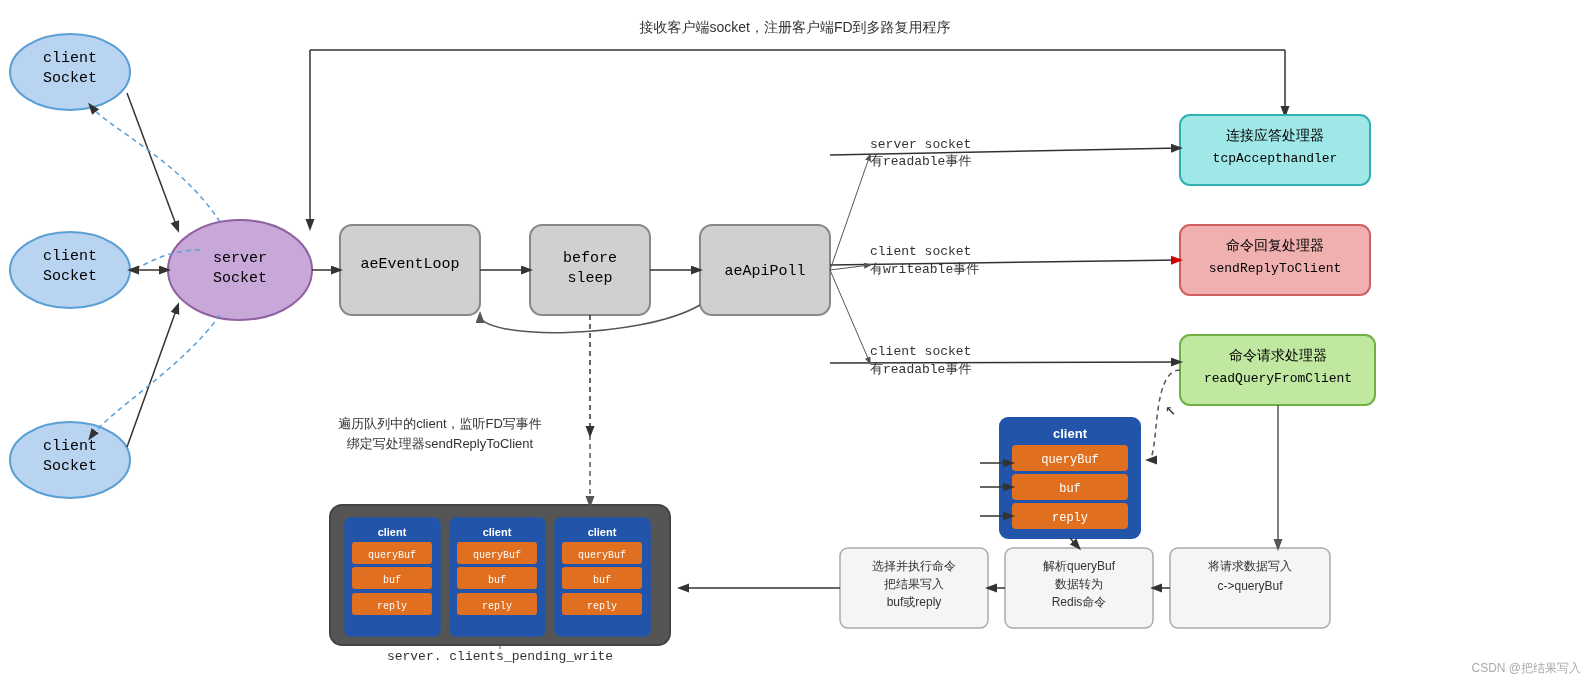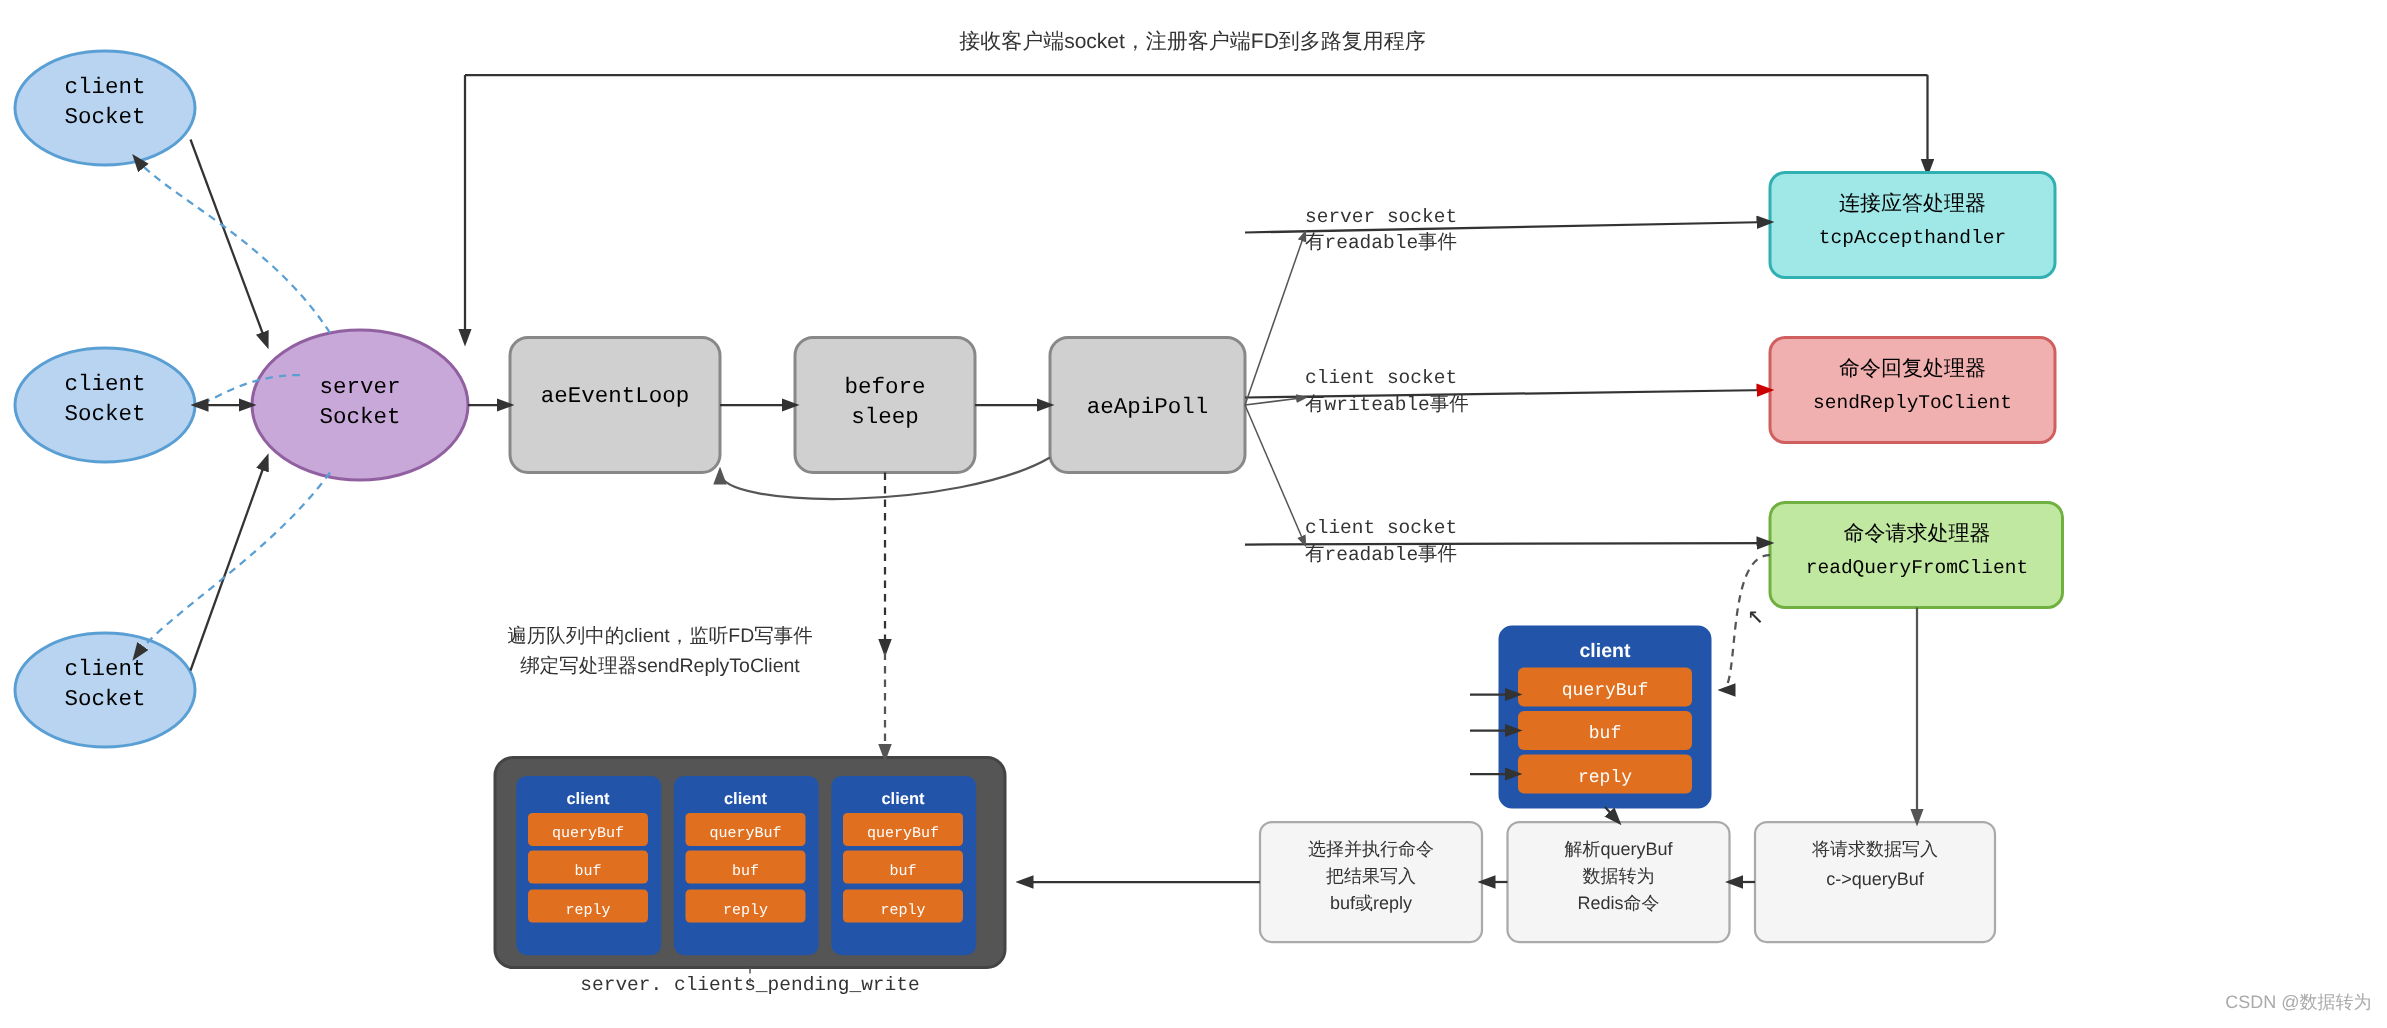--- a/index.html
+++ b/index.html
@@ -202,13 +202,13 @@
   <text x="602" y="609" text-anchor="middle" font-size="10" font-family="Courier New" fill="#fff">reply</text>
 
   <text x="500" y="660" text-anchor="middle" font-size="13" font-family="Courier New" fill="#333">server. clients_pending_write</text>
 
   <path d="M590,435 L590,505" stroke="#555" stroke-width="1.5" fill="none" stroke-dasharray="5,4" marker-end="url(#arrow-dark)"></path>
 
   <path d="M500,645 C500,655 500,655 500,655" stroke="#555" stroke-width="1" fill="none" stroke-dasharray="4,3"></path>
 
 </svg>
 
-<div class="watermark">CSDN @数据转为</div>
+<div class="watermark">CSDN @把结果写入</div>
 
 </body></html>

